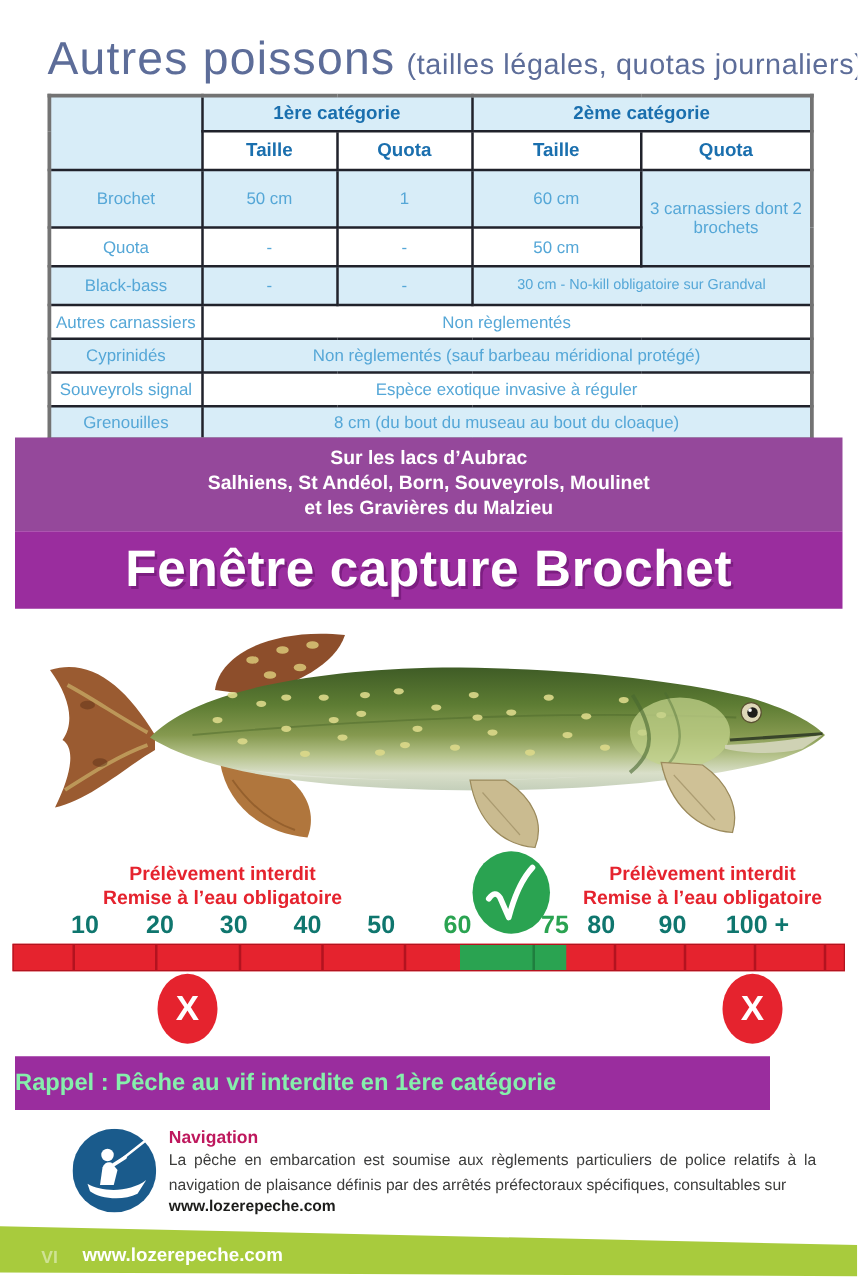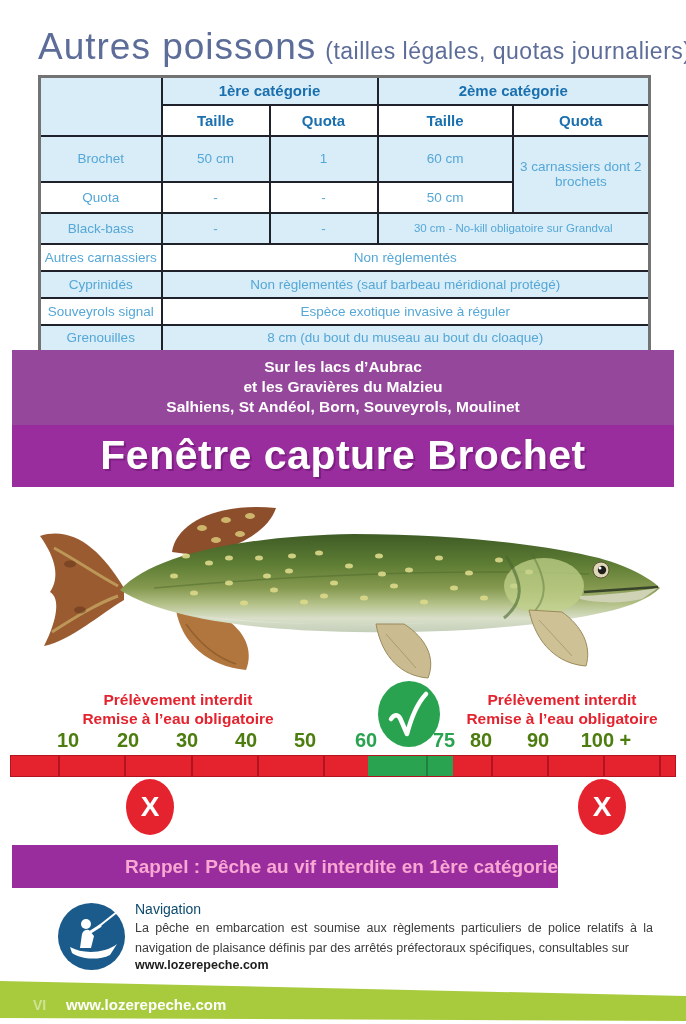--- a/index.html
+++ b/index.html
@@ -42,44 +42,44 @@
   
   .fish { position:absolute; left:24px; top:498px; }
 
   
   .warn { position:absolute; top:690px; width:250px; text-align:center;
           color:#e5232e; font-weight:bold; font-size:15.5px; line-height:19px; }
   .warn.left { left:53px; } .warn.right { left:437px; }
   .check-circle { position:absolute; left:378px; top:681px; width:62px; height:66px;
                   background:#2aa351; border-radius:50%; }
   .num { position:absolute; top:729px; transform:translateX(-50%);
-         font-size:20px; font-weight:bold; color:#4d7c0f; white-space:nowrap; }
+         font-size:20px; font-weight:bold; color:#0f766e; white-space:nowrap; }
   .num.green { color:#2aa351; }
   .ruler { position:absolute; left:10px; top:755px; width:666px; height:22px;
            background:#e5232e; border:1px solid #b3131f; }
   .ruler .green-seg { position:absolute; left:357px; top:0; width:85px; height:100%;
                       background:#2aa351; }
   .tick { position:absolute; top:0; width:2px; height:100%; background:#b3131f; }
   .tick.g { background:#1f7f3e; }
   .xmark { position:absolute; top:779px; width:48px; height:56px; background:#e5232e;
            border-radius:50%; color:#fff; font-weight:bold; font-size:28px;
            text-align:center; line-height:56px; }
   .xmark.left{ left:126px; } .xmark.right{ left:578px; }
   .allowed { position:absolute; left:300px; top:782px; width:200px; text-align:center;
              color:#2aa351; font-weight:bold; font-size:16.5px; line-height:20px; }
 
   
-  .rappel { position:absolute; left:12px; top:845px; width:546px; height:43px;
-            background:#9a2d9e; color:#f9a8d4; text-align:right; font-weight:bold;
+  .rappel { position:absolute; left:12px; top:845px; width:604px; height:43px;
+            background:#9a2d9e; color:#86efac; text-align:left; font-weight:bold;
             font-size:19px; line-height:43px; }
 
   
   .nav-icon { position:absolute; left:58px; top:903px; }
-  .nav-head { position:absolute; left:135px; top:901px; font-size:14px; font-weight:normal;
-              color:#0c4a6e; }
+  .nav-head { position:absolute; left:135px; top:901px; font-size:14px; font-weight:bold;
+              color:#be185d; }
   .nav-body { position:absolute; left:135px; top:919px; width:518px; font-size:12.5px;
               color:#3c3c3b; text-align:justify; line-height:1.58; }
   .nav-link { position:absolute; left:135px; top:958px; font-size:12.5px; font-weight:bold;
               color:#1d1d1b; }
 
   
   .footer-svg { position:absolute; left:0; top:979px; }
   .footer-page { position:absolute; left:33px; top:997px; font-size:14px; font-weight:bold;
                  color:rgba(255,255,255,.45); }
   .footer-url { position:absolute; left:66px; top:996px; font-size:15px; font-weight:bold;
@@ -147,22 +147,22 @@
     </tr>
     <tr class="r-plain">
       <td class="bg-blue cell">Grenouilles</td>
       <td class="bg-blue cell" colspan="4">8 cm (du bout du museau au bout du cloaque)</td>
     </tr>
   </tbody>
     </table>
 
   <div class="banner-top">
     <div>Sur les lacs d’Aubrac</div>
+    <div>Salhiens, St Andéol, Born, Souveyrols, Moulinet</div>
     <div>et les Gravières du Malzieu</div>
-    <div>Salhiens, St Andéol, Born, Souveyrols, Moulinet</div>
   </div>
   <div class="banner-main">
     <div>Fenêtre capture Brochet</div>
   </div>
 
   <svg class="fish" width="640" height="185" viewBox="0 0 640 185">
     <defs>
       <linearGradient id="bodyGrad" x1="0" y1="0" x2="0" y2="1">
         <stop offset="0" stop-color="#3f5c26"></stop>
         <stop offset="0.3" stop-color="#5d7c33"></stop>

